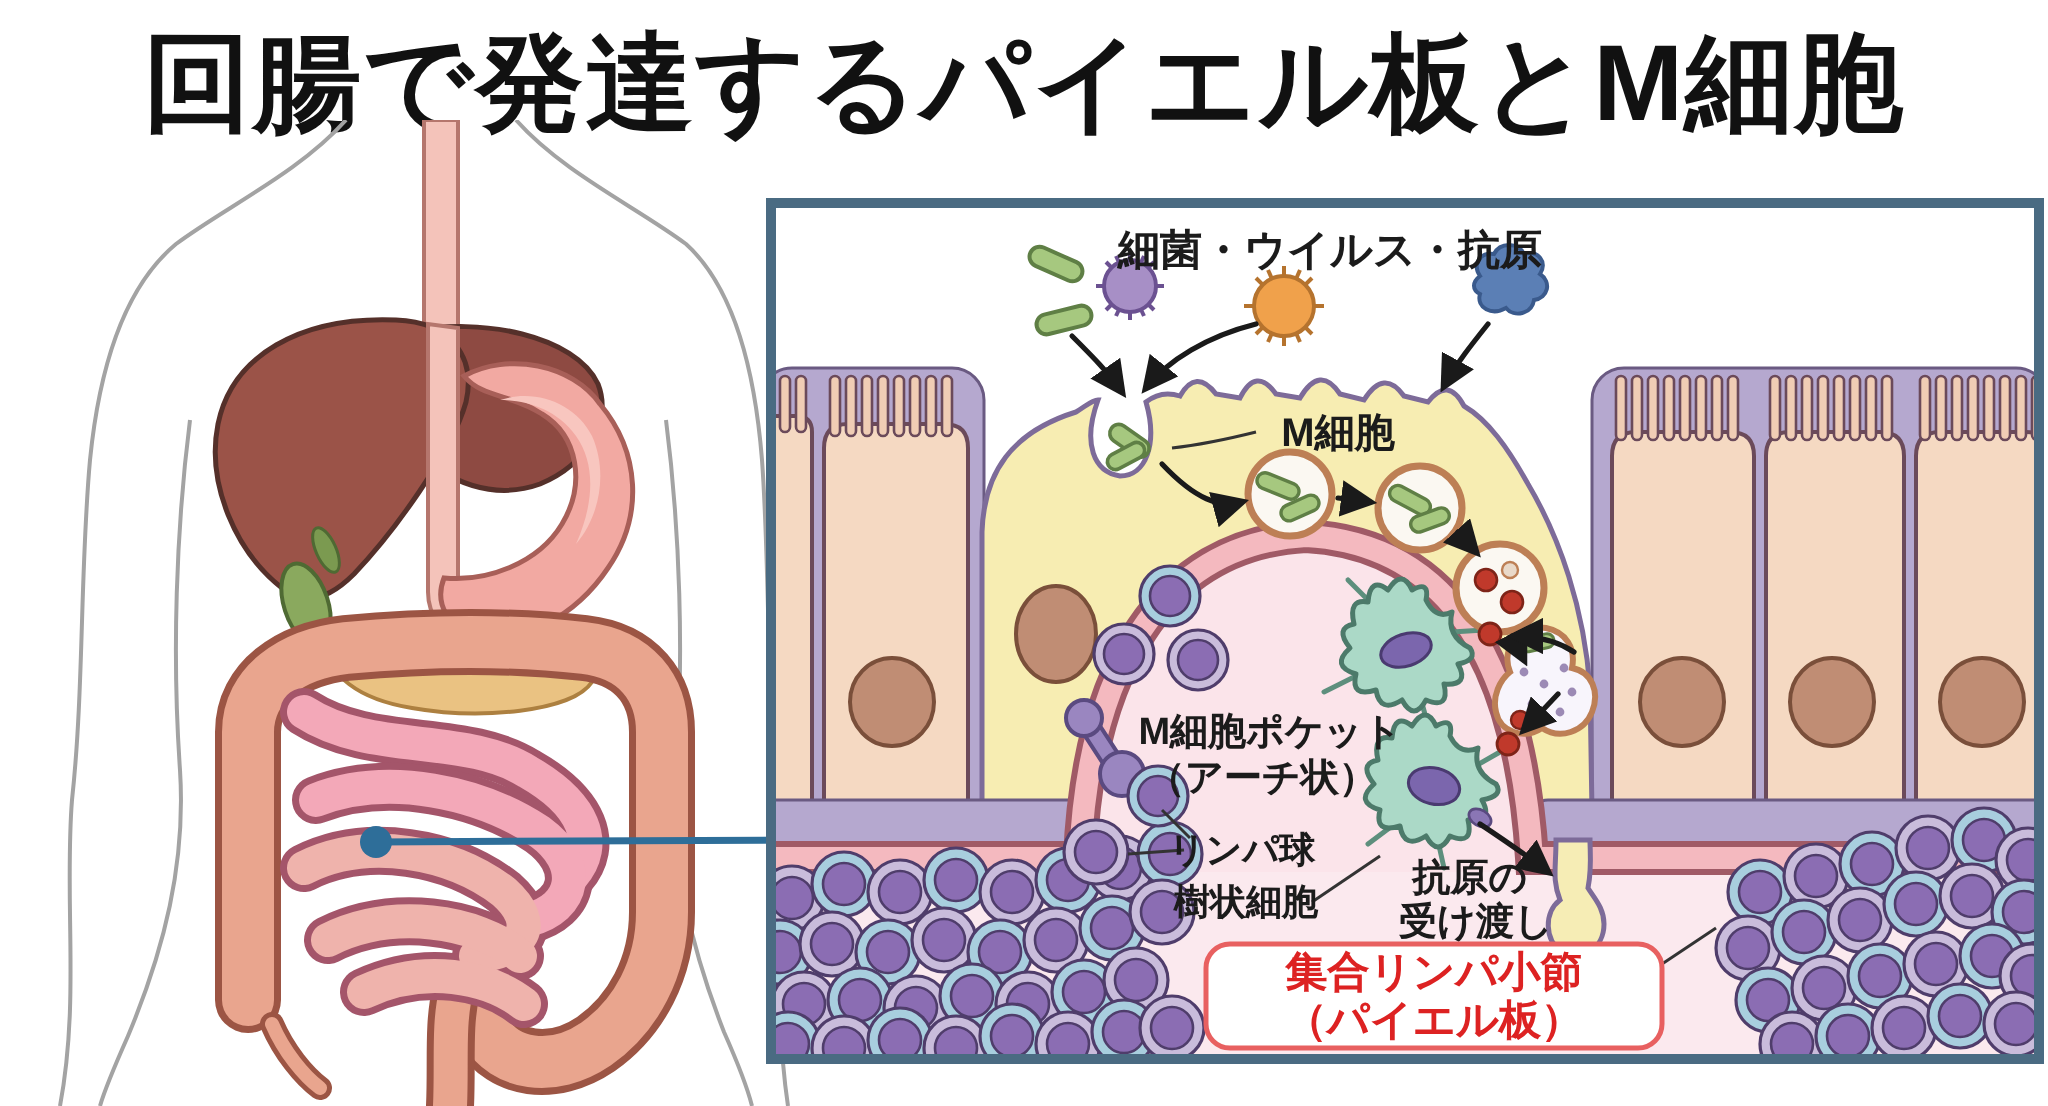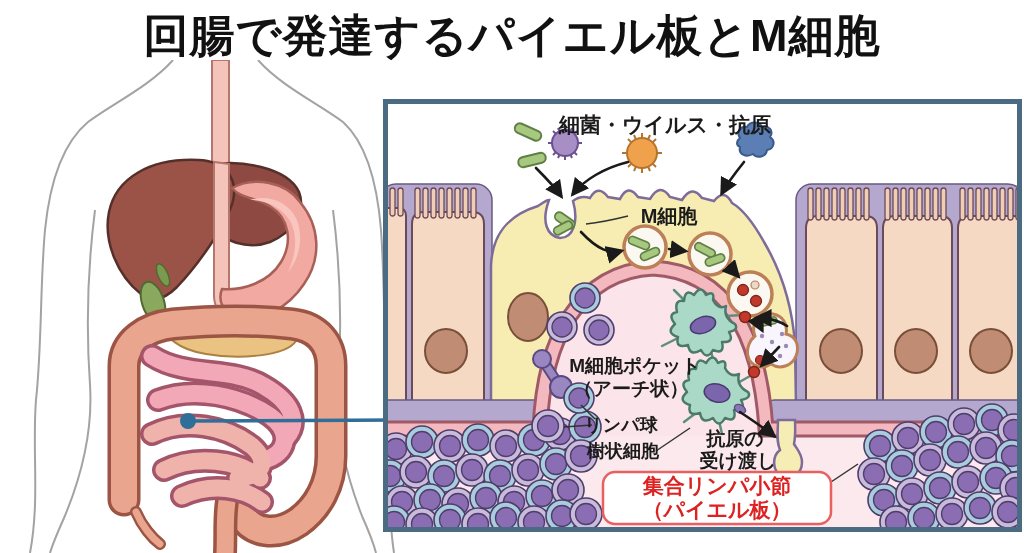--- a/index.html
+++ b/index.html
@@ -3,21 +3,21 @@
 <meta charset="utf-8">
 <style>
   html,body{margin:0;padding:0;}
   body{
     width:1024px;height:553px;position:relative;overflow:hidden;
     background:#ffffff;
     font-family:"Liberation Sans","DejaVu Sans",sans-serif;
   }
   #title{
     position:absolute;left:0;right:0;top:6px;
-    text-align:center;font-size:45px;font-weight:800;color:#111;
+    text-align:center;font-size:54px;font-weight:800;color:#111;
     letter-spacing:1px;
   }
   #torso-wrap{position:absolute;left:0;top:60px;width:400px;height:493px;}
   #panel{
     position:absolute;left:383px;top:99px;width:639px;height:433px;
     box-sizing:border-box;border:5px solid #4a6b82;background:#fff;text-align:right;
   }
   #panel svg{display:block;}
   text.lbl{font-family:"Liberation Sans","DejaVu Sans",sans-serif;
     font-weight:700;fill:#1b1b1b;text-anchor:middle;}

